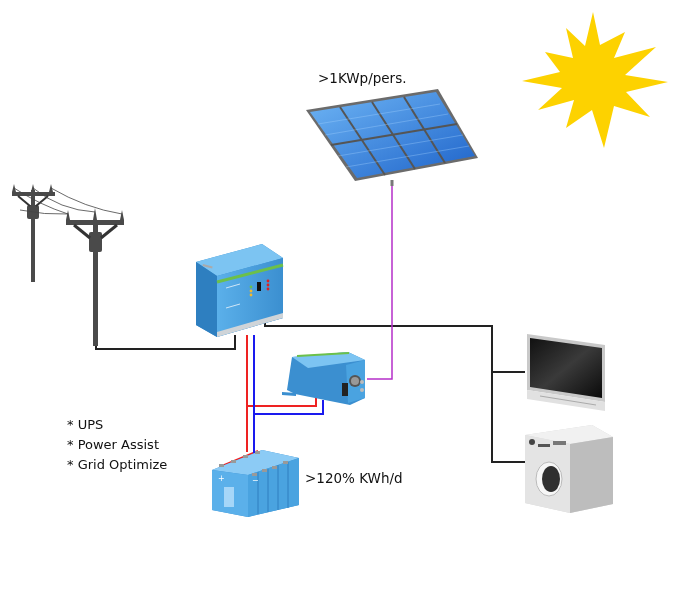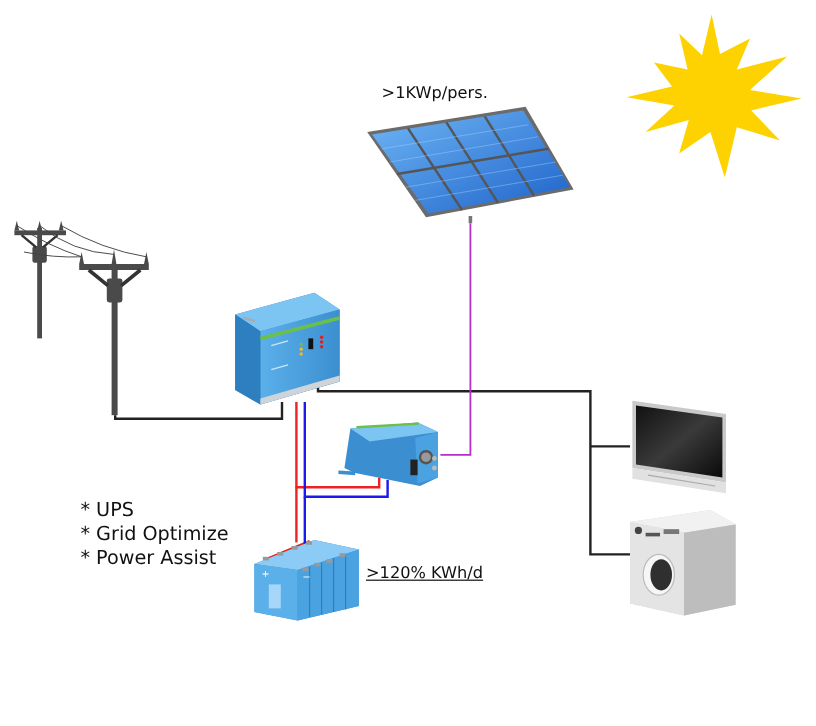--- a/index.html
+++ b/index.html
@@ -1,21 +1,21 @@
 <!DOCTYPE html>
 <html><head>
 <meta charset="utf-8">
 <style>
   html, body { margin: 0; padding: 0; background: #ffffff; }
   body { width: 680px; height: 605px; position: relative; overflow: hidden;
          font-family: "DejaVu Sans", sans-serif; }
   svg.scene { position: absolute; left: 0; top: 0; }
   .label { position: absolute; font-family: "DejaVu Sans", sans-serif; font-size: 13.5px; color: #111; white-space: nowrap; }
   .feature-list { position: absolute; left: 67px; top: 415px; margin: 0; padding: 0; list-style: none;
-                  font-family: "DejaVu Sans", sans-serif; font-size: 16px; color: #111; line-height: 20px; }
+                  font-family: "DejaVu Sans", sans-serif; font-size: 13px; color: #111; line-height: 20px; }
   .feature-list li .sub { display: block; padding-left: 10px; line-height: 17px; }
 </style>
 </head>
 <body>
 
 <svg class="scene" width="680" height="605" viewBox="0 0 680 605">
   <defs>
     <linearGradient id="cellGrad" x1="0" y1="0" x2="1" y2="1">
       <stop offset="0" stop-color="#6fb6f5"></stop>
       <stop offset="1" stop-color="#1d62c9"></stop>
@@ -172,20 +172,20 @@
     <polygon points="525,435 570,444 570,513 525,503" fill="#e4e4e4"></polygon>
     <circle cx="532" cy="442" r="3" fill="#444"></circle>
     <rect x="538" y="444" width="12" height="3" fill="#555"></rect>
     <rect x="553" y="441" width="13" height="4" fill="#777"></rect>
     <ellipse cx="549" cy="479" rx="13" ry="17" fill="#f6f6f6" stroke="#bbb"></ellipse>
     <ellipse cx="551" cy="479" rx="9" ry="13" fill="#2f2f2f"></ellipse>
   </g>
 </svg>
 
 <div class="label" style="left:318px; top:70px;">&gt;1KWp/pers.</div>
-<div class="label" style="left:305px; top:470px;text-decoration:underline;">&gt;120% KWh/d</div>
+<div class="label" style="left:305px; top:470px;">&gt;120% KWh/d</div>
 
 <ul class="feature-list">
   <li><span>* UPS</span></li>
+  <li><span>* Power Assist</span></li>
   <li><span>* Grid Optimize</span></li>
-  <li><span>* Power Assist</span></li>
   <li></li>
 </ul>
 
 </body></html>

